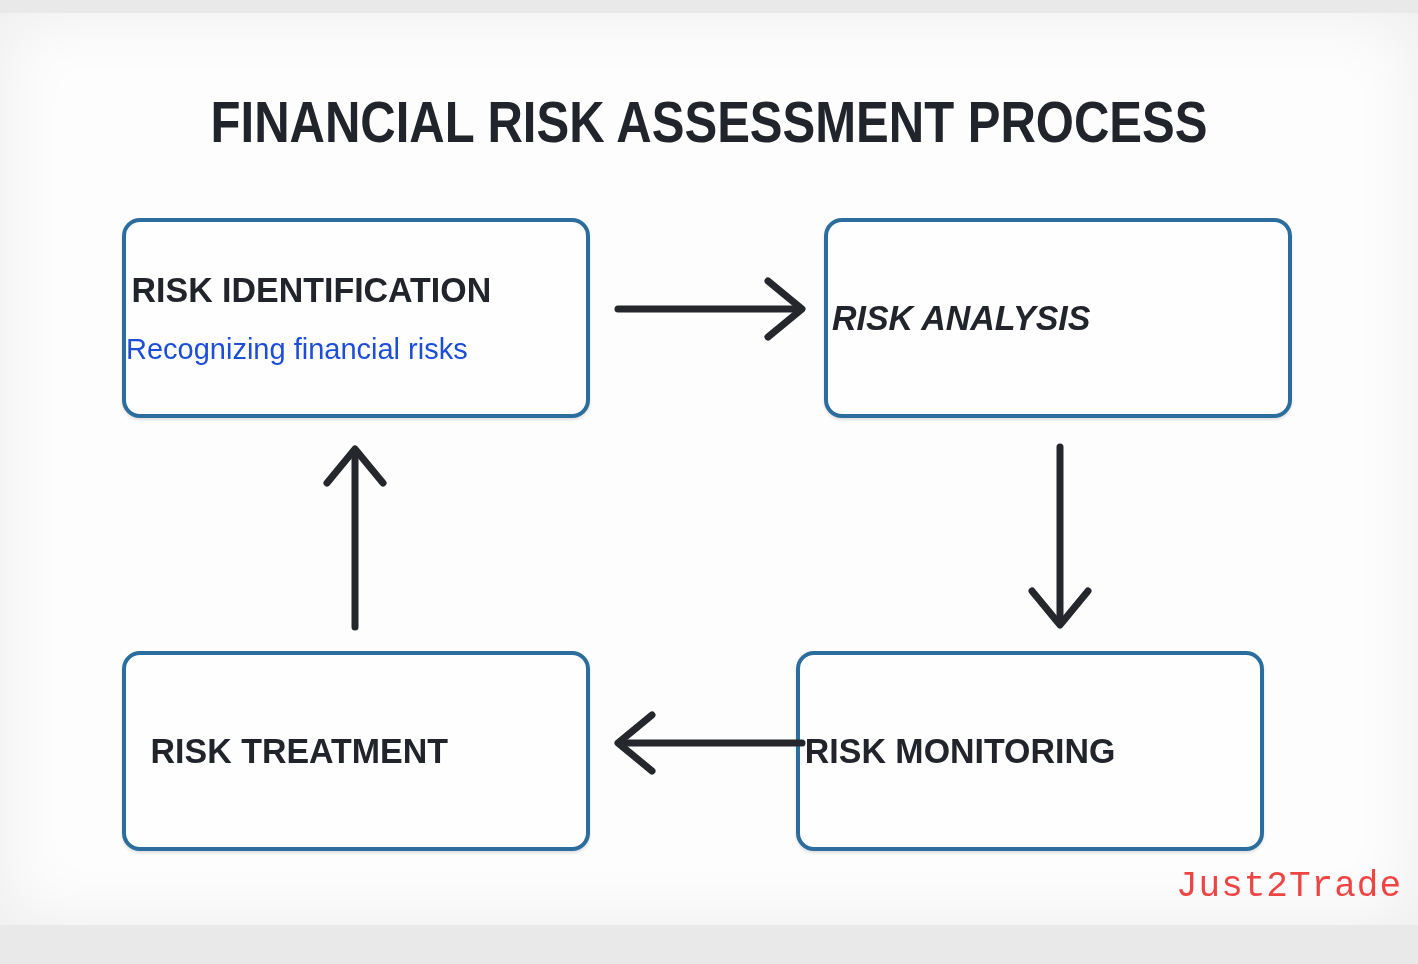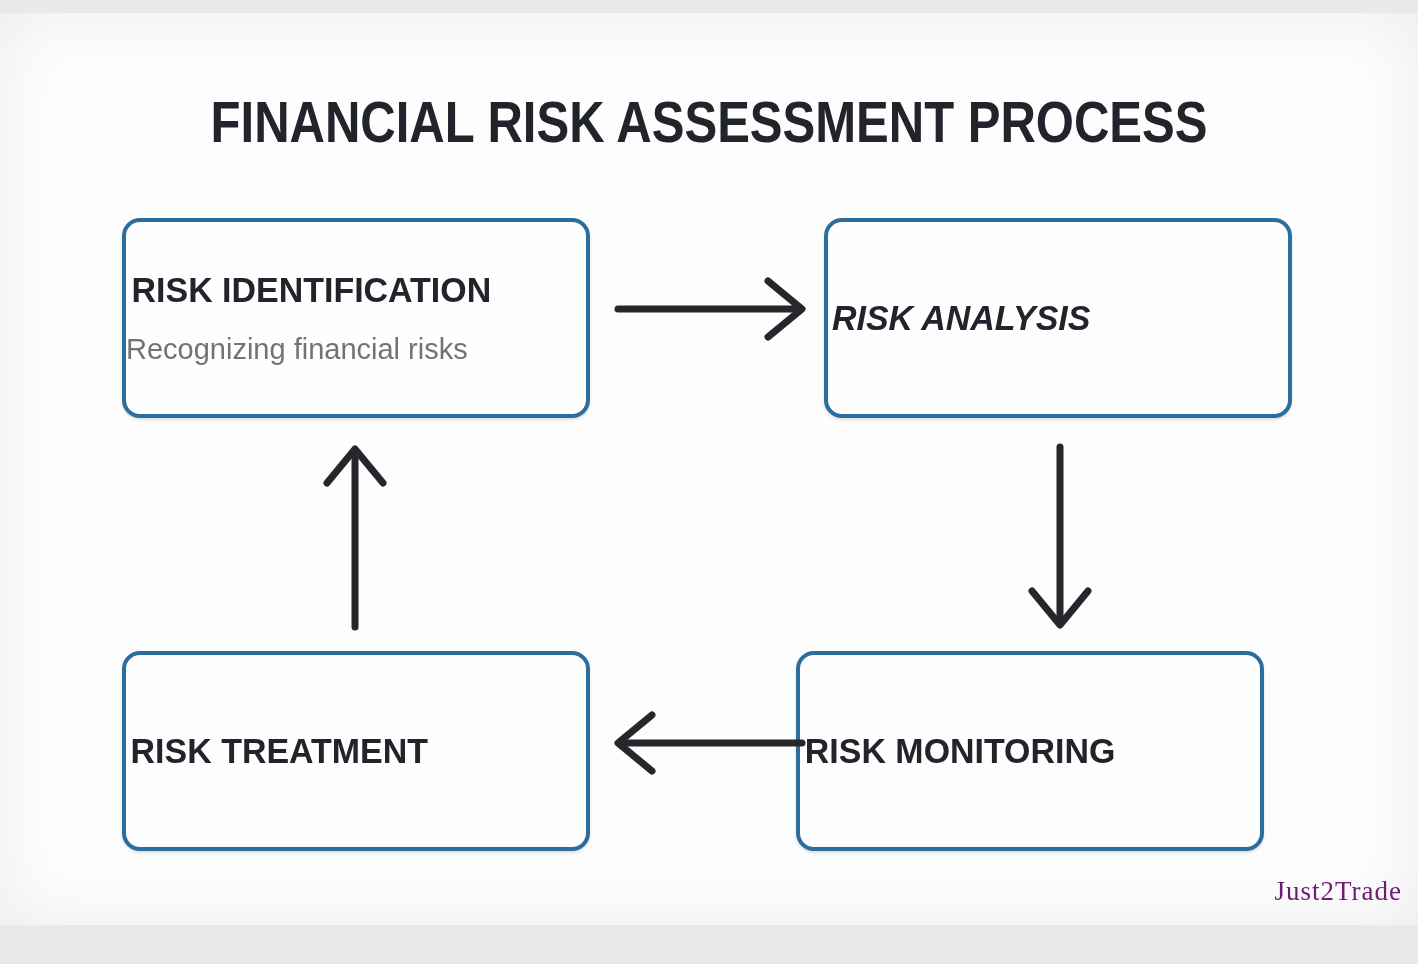--- a/index.html
+++ b/index.html
@@ -43,53 +43,53 @@
     display: flex;
     flex-direction: column;
     align-items: flex-start;
     justify-content: center;
     gap: 23px;
     box-shadow: 0 2px 3px rgba(0,0,0,0.12);
   }
   .node-tl { left: 122px; top: 205px; }
   .node-tr { left: 824px; top: 205px; font-style: italic; }
   .node-br { left: 796px; top: 638px; }
-  .node-bl { left: 122px; top: 638px; }
+  .node-bl { left: 122px; top: 638px; padding-left: 20px; }
   .node-title {
     font-size: 35px;
     font-weight: bold;
     color: #22242c;
     transform: scaleX(0.97);
     white-space: nowrap;
   }
   .node-subtitle {
     font-size: 29px;
     font-weight: normal;
-    color: #737373;
+    color: #1d4ed8;
     white-space: nowrap;
   }
   .arrow {
     position: absolute;
     stroke: #26272c;
     fill: none;
     stroke-width: 7;
     stroke-linecap: round;
     stroke-linejoin: round;
   }
   .arrow-right { left: 610px; top: 256px; }
   .arrow-down  { left: 1020px; top: 426px; }
   .arrow-left  { left: 608px; top: 690px; }
   .arrow-up    { left: 315px; top: 426px; }
   .watermark {
     position: absolute;
     right: 16px;
     bottom: 18px;
-    font-family: Liberation Serif, serif;
-    font-size: 27px;
-    color: #701a75;
+    font-family: Liberation Mono, monospace;
+    font-size: 36px;
+    color: #ef4444;
     letter-spacing: 1px;
   }
 </style>
 </head>
 <body>
 
 <div class="canvas">
 
   <h1 class="diagram-title">FINANCIAL RISK ASSESSMENT PROCESS</h1>
 

